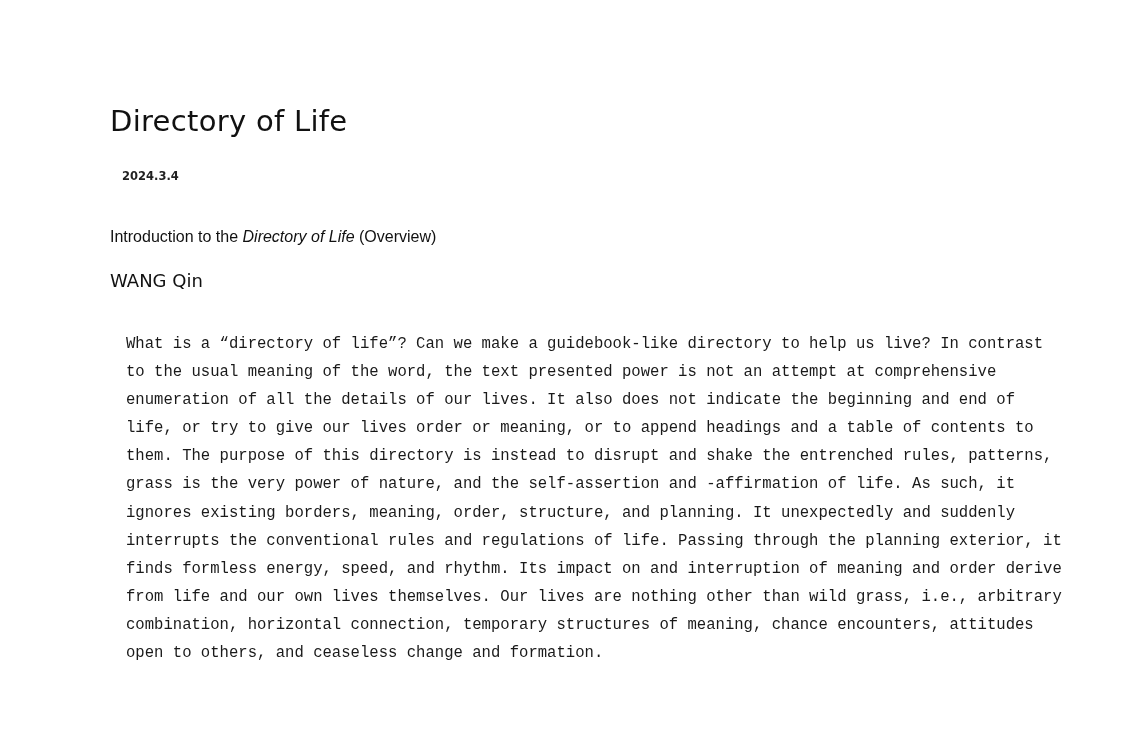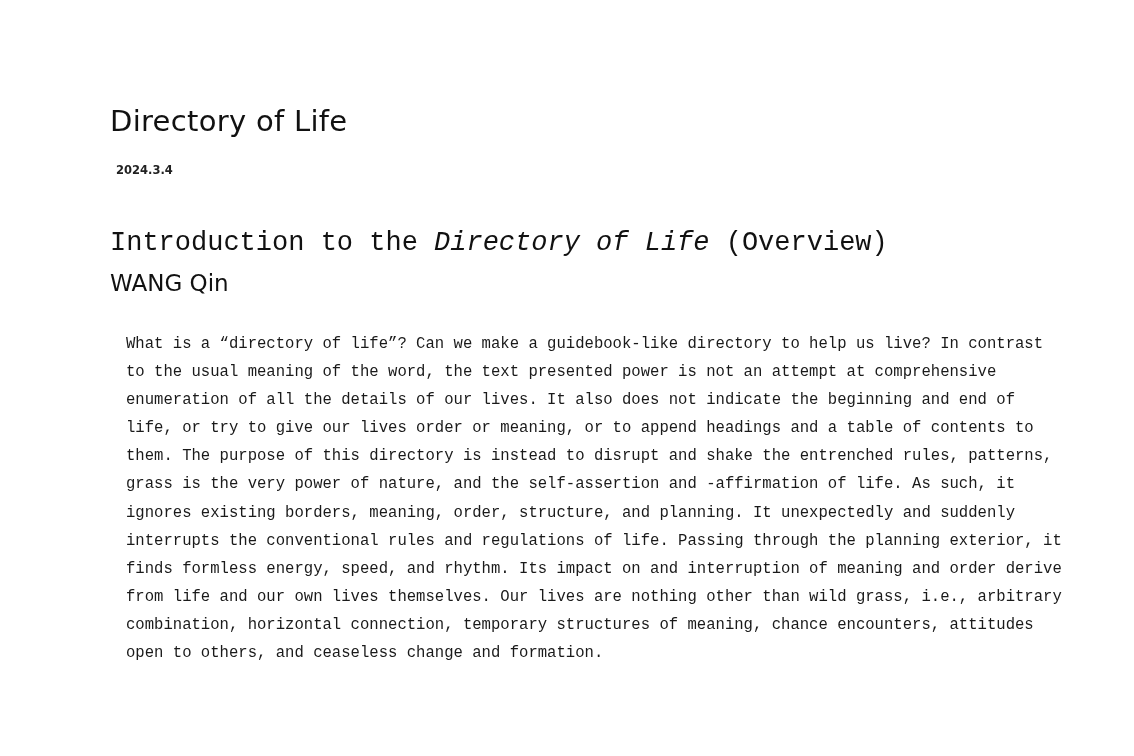--- a/index.html
+++ b/index.html
@@ -29,49 +29,49 @@
       font-weight: normal;
       font-size: 29px;
       letter-spacing: 0.3px;
       color: #111;
       white-space: nowrap;
     }
     .doc-date {
       position: absolute;
       left: 0;
       top: 157px;
-      margin: 6px;
+      margin: 12px;
       font-family: "DejaVu Sans", sans-serif;
       font-weight: bold;
       font-size: 11.5px;
       color: #222;
       white-space: nowrap;
     }
     .section-heading {
       position: absolute;
       left: 0;
       top: 228px;
       margin: 0;
-      font-family: Liberation Mono, monospace;
+      font-family: Liberation Sans, sans-serif;
       font-weight: normal;
-      font-size: 27px;
+      font-size: 16px;
       color: #111;
       white-space: nowrap;
     }
     .section-heading .italic {
       font-style: italic;
     }
     .author {
       position: absolute;
       left: 0;
       top: 270px;
       margin: 0;
       font-family: "DejaVu Sans", sans-serif;
       font-weight: normal;
-      font-size: 23px;
+      font-size: 18px;
       color: #111;
       white-space: nowrap;
     }
     .body-text {
       position: absolute;
       left: 16px;
       top: 330px;
       margin: 0;
       font-family: "Liberation Mono", monospace;
       font-size: 15.6px;

